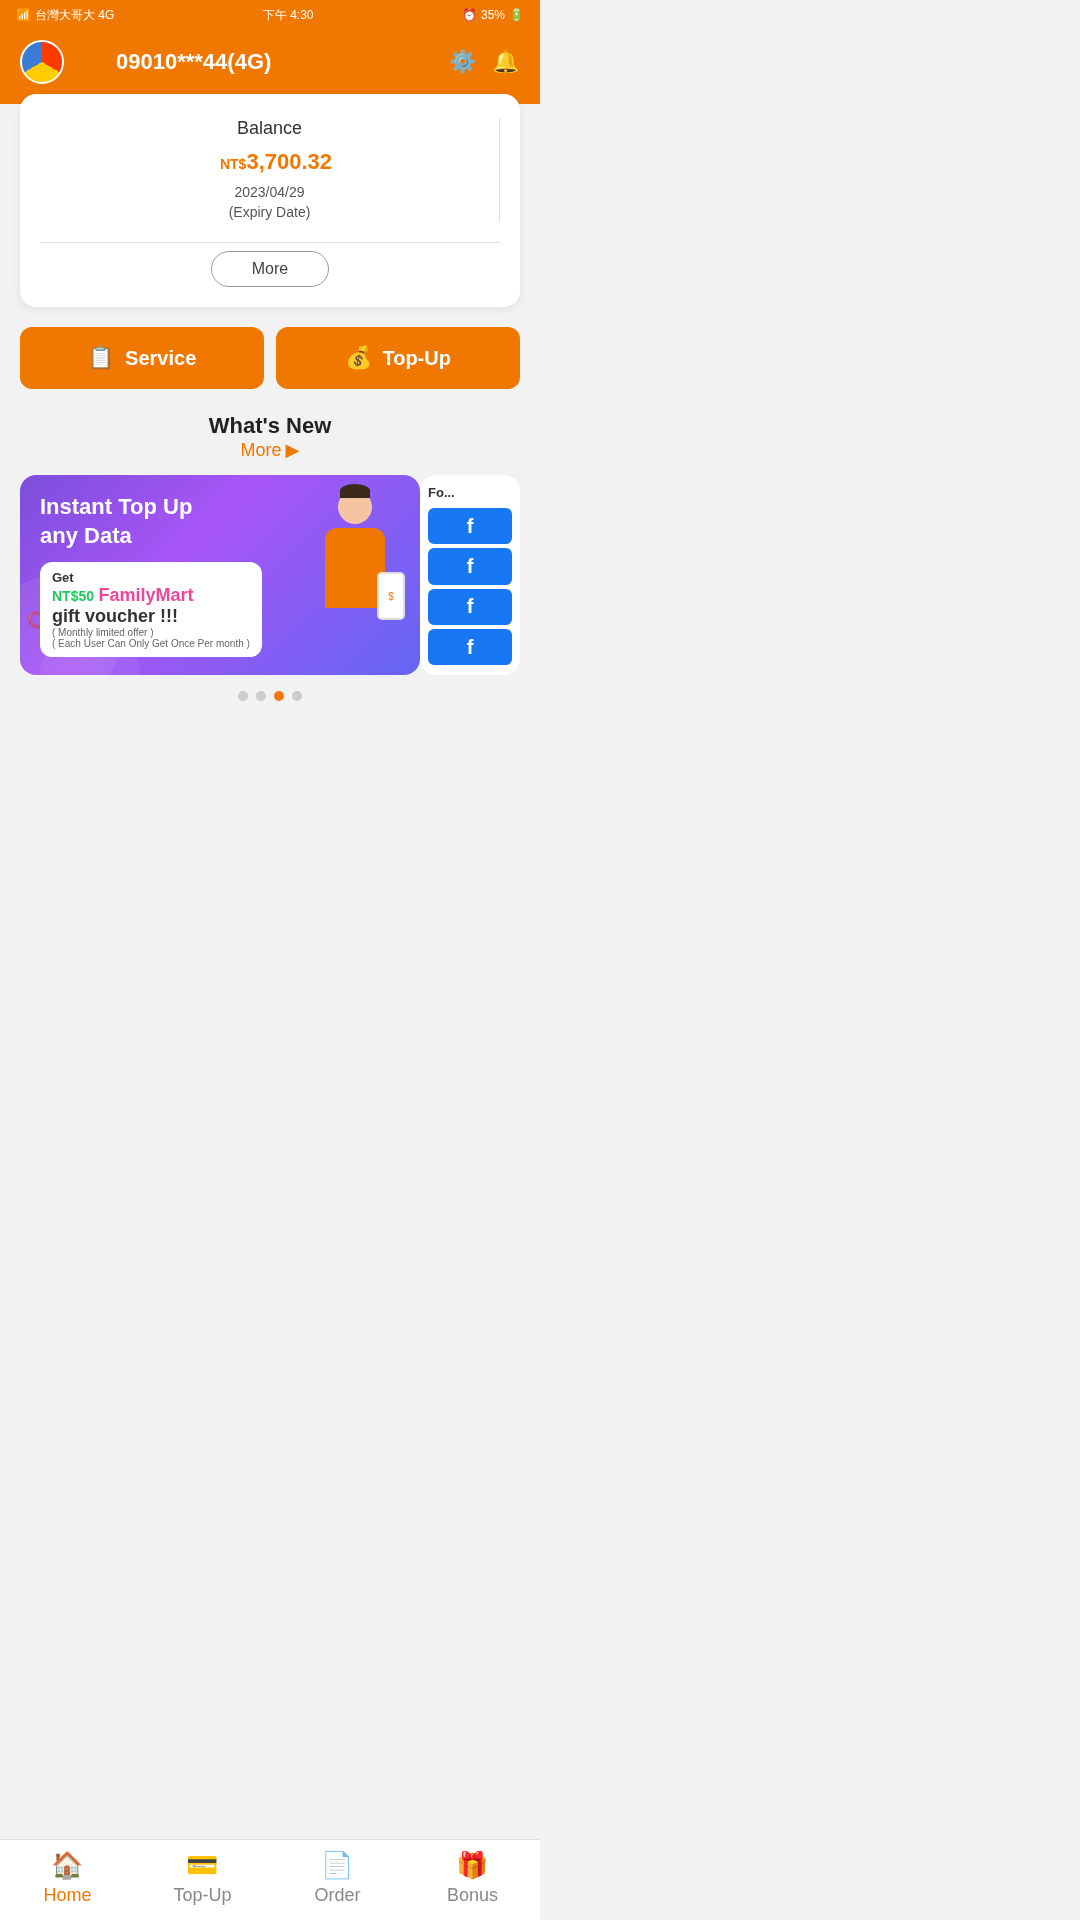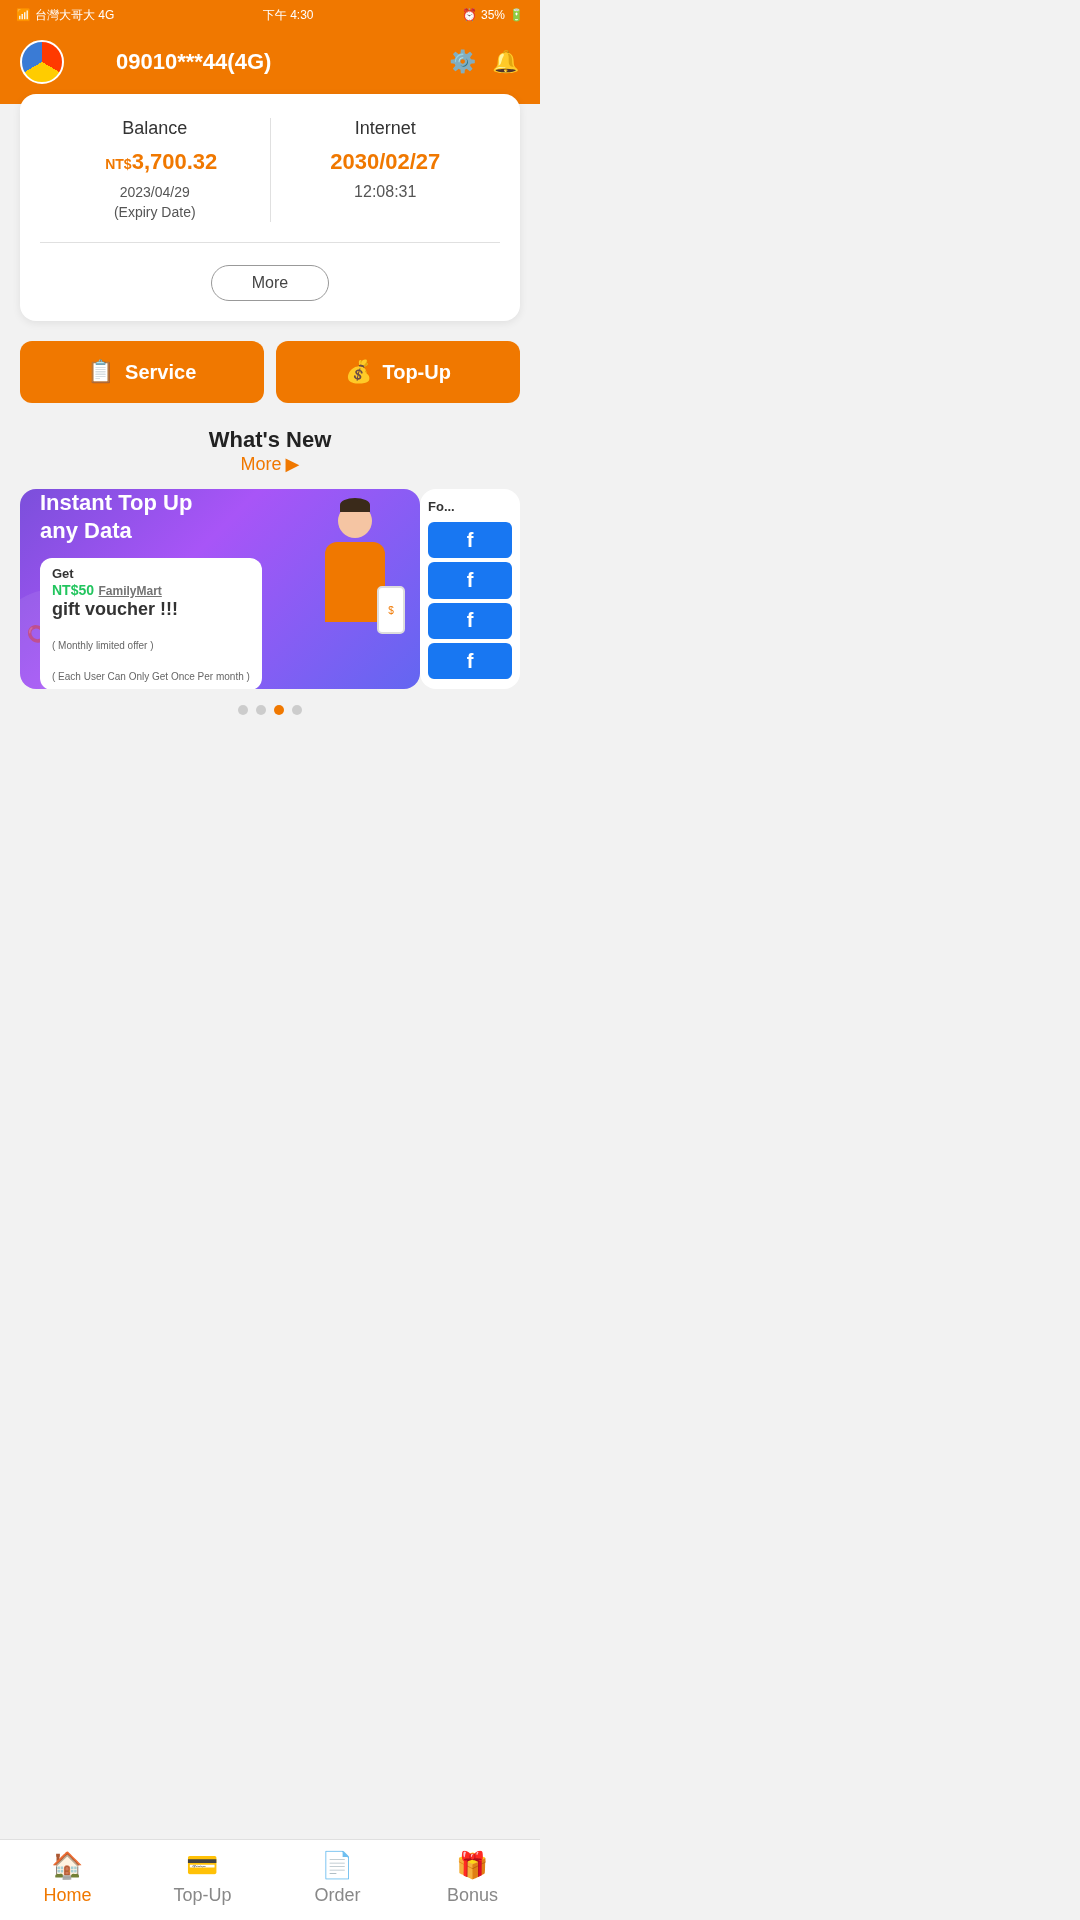--- a/index.html
+++ b/index.html
@@ -53,21 +53,21 @@
       position: relative;
       top: -10px;
       box-shadow: 0 2px 8px rgba(0,0,0,0.08);
     }
     .balance-row {
       display: flex;
       justify-content: flex-start;
       align-items: flex-start;
       border-bottom: 1px solid #e0e0e0;
       padding-bottom: 20px;
-      margin-bottom: 22px;
+      margin-bottom: 8px;
     }
     .balance-section { text-align: center; flex: 1; }
     .divider-vertical { width: 1px; background: #e0e0e0; align-self: stretch; }
     .balance-label { color: #333; font-size: 18px; margin-bottom: 10px; }
     .balance-amount { color: #f07800; font-size: 22px; font-weight: 700; margin-bottom: 8px; }
     .balance-date { color: #555; font-size: 14px; line-height: 1.4; }
     .balance-time { color: #555; font-size: 16px; margin-top: 8px; }
     .more-btn-wrap { display: flex; justify-content: center; }
     .more-btn {
       border: 1.5px solid #999;
@@ -144,23 +144,23 @@
     }
     .banner-title { color: white; font-size: 22px; font-weight: 800; line-height: 1.3; margin-bottom: 12px; }
     .banner-voucher {
       background: white;
       border-radius: 12px;
       padding: 8px 12px;
       display: inline-block;
     }
     .voucher-get { color: #333; font-size: 13px; font-weight: 600; }
     .voucher-amount { color: #22c55e; font-size: 14px; font-weight: 800; }
-    .voucher-text { color: #737373; font-size: 12px; font-weight: 800; text-decoration: underline; }
+    .voucher-text { color: #ec4899; font-size: 18px; font-weight: 800; }
     .voucher-gift { color: #333; font-size: 18px; font-weight: 600; }
-    .voucher-note { color: #666; font-size: 10px; margin-top: 20px; }
+    .voucher-note { color: #666; font-size: 10px; margin-top: 0; }
     .banner-image-area {
       width: 130px;
       height: 100%;
       position: relative;
       flex-shrink: 0;
       display: flex;
       align-items: center;
       justify-content: center;
     }
     
@@ -294,25 +294,20 @@
 <div class="balance-card">
   <div class="balance-row">
     <div class="balance-section">
       <div class="balance-label">Balance</div>
       <div class="balance-amount">
         <span class="nt-label">NT$</span><span class="nt-amount">3,700.32</span>
       </div>
       <div class="balance-date">2023/04/29<br>(Expiry Date)</div>
     </div>
     <div class="divider-vertical"></div>
-    <div class="balance-section">
-      <div class="balance-label">Internet</div>
-      <div class="balance-amount">2030/02/27</div>
-      <div class="balance-time">12:08:31</div>
-    </div>
   </div>
   <div class="more-btn-wrap">
     <button class="more-btn">More</button>
   </div>
 </div>
 
 <div class="action-btns">
   <button class="action-btn">
     <span class="btn-icon">📋</span>
     <span>Service</span>

